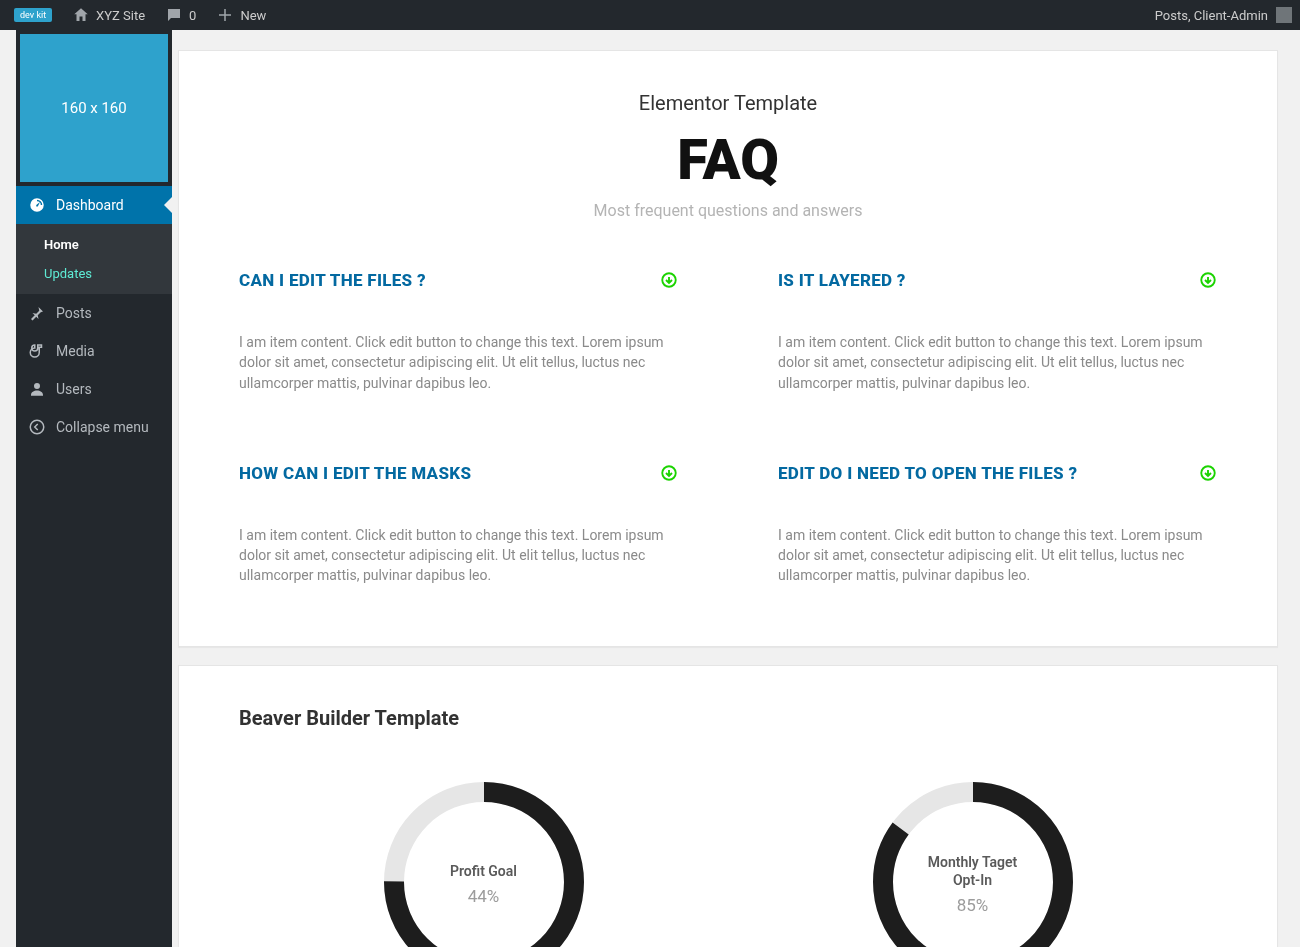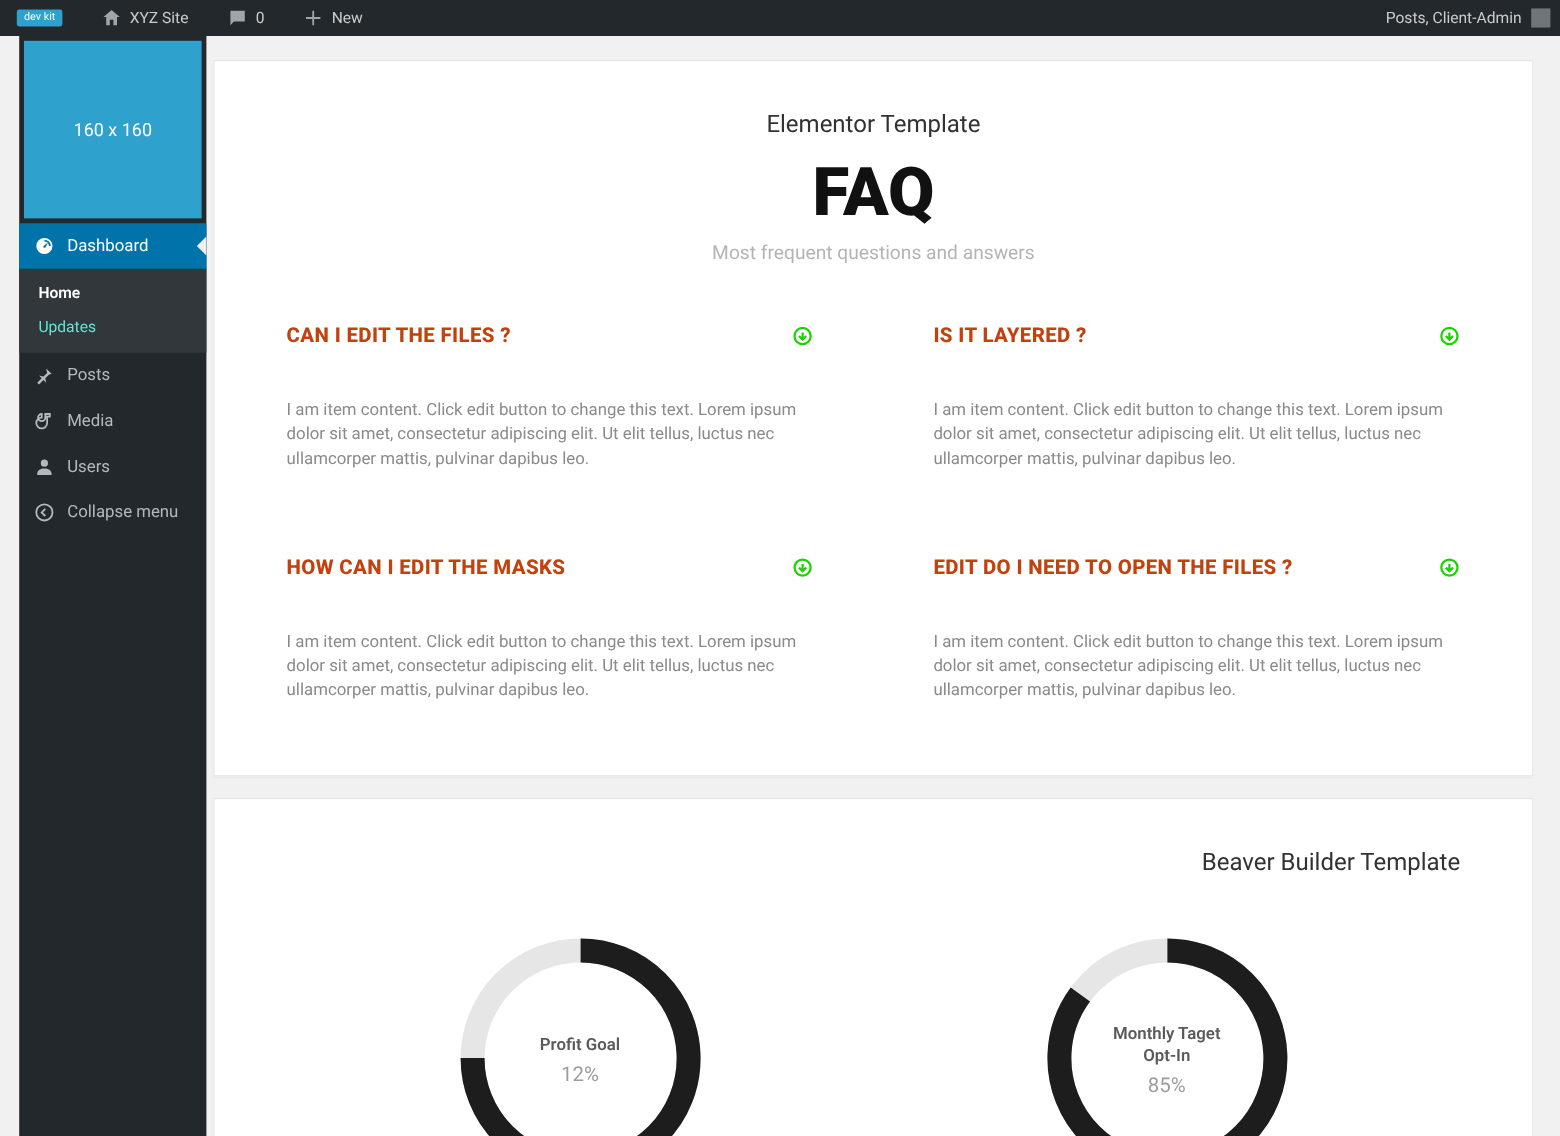--- a/index.html
+++ b/index.html
@@ -1,52 +1,52 @@
 <!DOCTYPE html>
 <html><head>
 <meta charset="utf-8">
 <style>
   * { box-sizing: border-box; margin: 0; padding: 0; }
   body { font-family: -apple-system, "Segoe UI", Roboto, Arial, sans-serif; background: #f1f1f1; width: 1300px; height: 947px; overflow: hidden; }
 
   
   .adminbar { width: 100%; height: 30px; background: #23282d; color: #ccc; display: flex; align-items: center; font-size: 13px; }
-  .adminbar .ab-left { display: flex; align-items: center; gap: 12px; }
+  .adminbar .ab-left { display: flex; align-items: center; gap: 0; }
   .adminbar .ab-item { display: flex; align-items: center; gap: 6px; padding: 0 10px; height: 30px; cursor: pointer; }
   .adminbar .ab-badge { background: #2ea2cc; color: #fff; font-size: 9px; padding: 2px 6px; border-radius: 2px; margin-left: 4px; }
   .adminbar .ab-right { margin-left: auto; display: flex; align-items: center; padding-right: 8px; gap: 8px; }
   .adminbar .ab-avatar { width: 16px; height: 16px; background: #6f7579; }
   .adminbar svg { width: 18px; height: 18px; fill: #a0a5aa; }
 
   
   .sidebar { position: absolute; top: 30px; left: 16px; bottom: 0; width: 156px; background: #23282d; color: #eee; font-size: 14px; }
   .brand-box { width: 148px; height: 148px; margin: 4px; background: #2ea2cc; color: #fff; display: flex; align-items: center; justify-content: center; font-size: 15px; }
   .menu-item { display: flex; align-items: center; gap: 10px; padding: 10px 12px; color: #b4b9be; cursor: pointer; position: relative; }
   .menu-item.active { background: #0073aa; color: #fff; }
   .menu-item.active::after { content:""; position:absolute; right:-0px; top:50%; transform:translateY(-50%); width:0; height:0; border-top:8px solid transparent; border-bottom:8px solid transparent; border-right:8px solid #f1f1f1; }
   .menu-icon { width: 18px; height: 18px; fill: currentColor; flex-shrink: 0; }
-  .submenu { background: #32373c; padding: 6px 4px; }
+  .submenu { background: #32373c; padding: 6px 16px; }
   .submenu .sub-item { padding: 7px 12px; font-size: 13px; color: #5eead4; cursor: pointer; }
   .submenu .sub-item.current { color: #fff; font-weight: 600; }
 
   
   .main { position: absolute; top: 30px; left: 156px; right: 0; bottom: 0; overflow: auto; padding: 20px 22px 40px; }
   .panel { background: #fff; border: 1px solid #e5e5e5; box-shadow: 0 1px 1px rgba(0,0,0,.04); padding: 40px 60px 60px; margin-bottom: 18px; }
   .panel-title { text-align: center; font-size: 20px; font-weight: 400; color: #323232; }
   .faq-head { text-align: center; font-size: 56px; font-weight: 900; color: #111; margin-top: 12px; }
   .faq-sub { text-align: center; color: #b4b4b4; font-size: 16px; margin-top: 8px; }
   .faq-grid { display: grid; grid-template-columns: 1fr 1fr; gap: 70px 100px; margin-top: 50px; }
   .faq-row-hdr { display: flex; align-items: center; justify-content: space-between; cursor: pointer; }
-  .faq-q { color: #c2410c; font-size: 17px; font-weight: 800; letter-spacing: .3px; }
+  .faq-q { color: #0369a1; font-size: 17px; font-weight: 800; letter-spacing: .3px; }
   .faq-toggle { width: 18px; height: 18px; }
   .faq-toggle circle { fill: none; stroke: #1bd300; stroke-width: 2.5; }
   .faq-toggle path { stroke: #1bd300; stroke-width: 2.5; fill: none; }
   .faq-a { color: #8a8a8a; font-size: 14px; line-height: 1.45; margin-top: 42px; }
 
-  .beaver-title { text-align: right; font-size: 20px; font-weight: 400; color: #323232; margin-bottom: 42px; }
+  .beaver-title { text-align: left; font-size: 20px; font-weight: 700; color: #323232; margin-bottom: 42px; }
   .donut-row { display: flex; justify-content: space-around; }
   .donut-wrap { width: 220px; text-align: center; position: relative; }
   .donut-caption { position: absolute; top: 0; left: 0; right: 0; bottom: 0; display: flex; flex-direction: column; align-items: center; justify-content: center; pointer-events: none; }
   .donut-caption .cap-t { color: #5a5a5a; font-size: 14px; font-weight: 600; line-height: 1.3; white-space: pre-line; }
   .donut-caption .cap-v { color: #9c9c9c; font-size: 17px; margin-top: 6px; }
 </style>
 </head>
 <body>
 
 <div class="adminbar">
@@ -175,21 +175,21 @@
   <div class="panel">
     <div class="beaver-title">Beaver Builder Template</div>
     <div class="donut-row" id="donut-row">
         <div class="donut-wrap">
     <svg width="220" height="220" viewBox="0 0 220 220">
       <circle cx="110" cy="110" r="90" fill="none" stroke="#e6e6e6" stroke-width="20"></circle>
       <circle cx="110" cy="110" r="90" fill="none" stroke="#1d1d1d" stroke-width="20" stroke-dasharray="565.4866776461628" stroke-dashoffset="141.3716694115407" transform="rotate(-90 110 110)"></circle>
     </svg>
     <div class="donut-caption">
       <div class="cap-t">Profit Goal</div>
-      <div class="cap-v">12%</div>
+      <div class="cap-v">44%</div>
     </div></div>
         <div class="donut-wrap">
     <svg width="220" height="220" viewBox="0 0 220 220">
       <circle cx="110" cy="110" r="90" fill="none" stroke="#e6e6e6" stroke-width="20"></circle>
       <circle cx="110" cy="110" r="90" fill="none" stroke="#1d1d1d" stroke-width="20" stroke-dasharray="565.4866776461628" stroke-dashoffset="84.82300164692442" transform="rotate(-90 110 110)"></circle>
     </svg>
     <div class="donut-caption">
       <div class="cap-t">Monthly Taget
 Opt-In</div>
       <div class="cap-v">85%</div>

